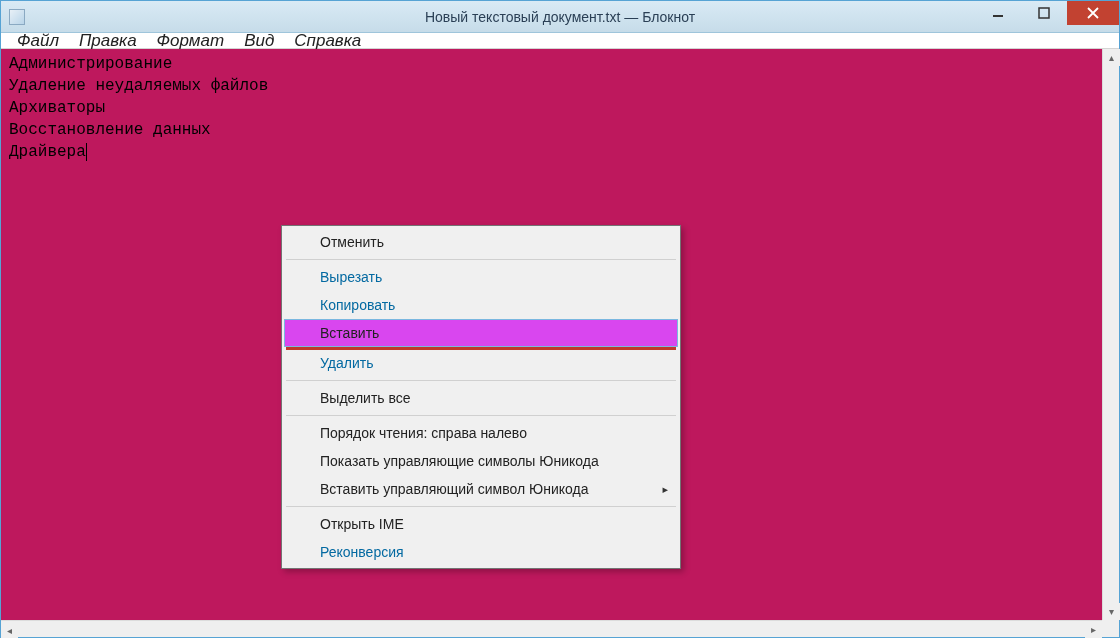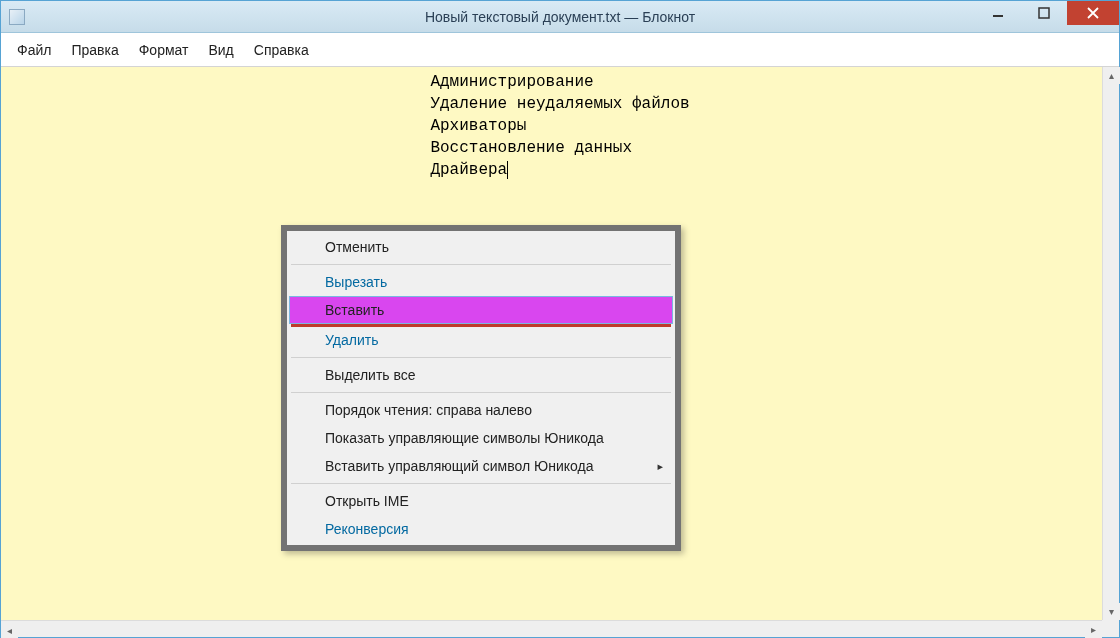--- a/index.html
+++ b/index.html
@@ -61,40 +61,40 @@
       border: none;
       cursor: pointer;
     }
     .tb-btn.close {
       background: #c24231;
       color: #fff;
       width: 52px;
     }
     .tb-btn svg { display: block; }
     .menubar {
-      height: 34px;
+      height: 16px;
       background: #fff;
       display: flex;
       align-items: center;
       padding: 0 6px;
       border-bottom: 1px solid #d4d4d4;
-      font-size: 14px;
+      font-size: 17px;
+      font-style: italic;
     }
     .menubar-item {
       padding: 2px 10px;
       cursor: default;
       color: #222;
     }
     .editor-wrap {
       flex: 1;
       display: flex;
       flex-direction: column;
       position: relative;
-      background: #fef9c3;
-      align-items: center;
+      background: #be185d;
     }
     .editor {
       flex: 1;
       padding: 4px 8px;
       font-family: Consolas, "Courier New", monospace;
       font-size: 16px;
       color: #000;
       line-height: 22px;
       white-space: pre;
       overflow: hidden;
@@ -147,21 +147,21 @@
       height: 17px;
       background: #efefef;
     }
     
     .context-menu {
       position: absolute;
       left: 281px;
       top: 225px;
       width: 400px;
       background: #f0f0f0;
-      border: 6px solid #737373;
+      border: 1px solid #737373;
       box-shadow: 3px 3px 6px rgba(0,0,0,0.25);
       padding: 2px;
       font-size: 14px;
     }
     .ctx-item {
       padding: 6px 32px 6px 36px;
       color: #222;
       cursor: default;
       position: relative;
     }
@@ -243,20 +243,21 @@
       <div class="arrow right">▸</div>
     </div>
     <div class="scroll-corner"></div>
   </div>
 </div>
 
 <div class="context-menu">
   <div class="ctx-item">Отменить</div>
   <div class="ctx-sep"></div>
   <div class="ctx-item disabled">Вырезать</div>
+  <div class="ctx-item disabled">Копировать</div>
   <div class="ctx-item highlighted">Вставить</div>
   <div class="red-underline"></div>
   <div class="ctx-item disabled">Удалить</div>
   <div class="ctx-sep"></div>
   <div class="ctx-item">Выделить все</div>
   <div class="ctx-sep"></div>
   <div class="ctx-item">Порядок чтения: справа налево</div>
   <div class="ctx-item">Показать управляющие символы Юникода</div>
   <div class="ctx-item submenu">Вставить управляющий символ Юникода</div>
   <div class="ctx-sep"></div>

